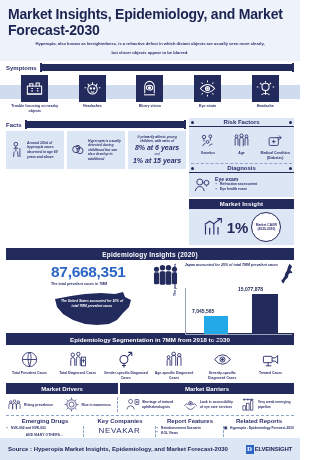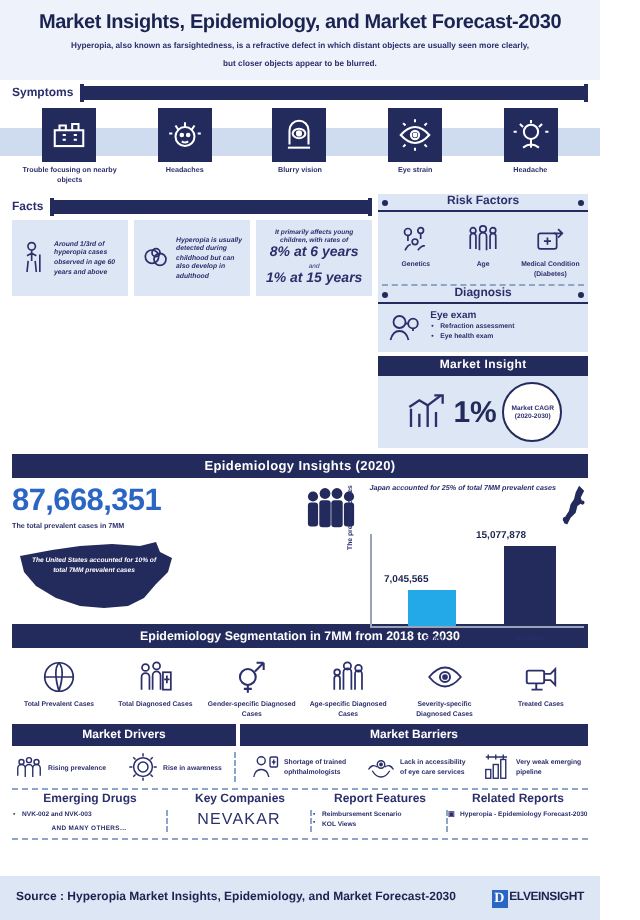--- a/index.html
+++ b/index.html
@@ -15,22 +15,22 @@
   .page { width: 300px; height: 460px; position: relative; background:#fff; }
 
   
   .header { background: #eef2fa; padding: 4px 8px 5px 8px; position: relative; }
   .title {
     font-size: 33px; line-height: 33px; font-weight: 700;
     color: #2e3a7d; letter-spacing: 0.5px; text-align: center;
     font-family: "Liberation Serif", serif;
   }
   .subtitle {
-    font-size: 10px; font-weight: 700; color: #1b2350;
-    text-align: center; margin-top: 2px; letter-spacing: -0.2px;
+    font-size: 14px; font-weight: 700; color: #1b2350;
+    text-align: left; margin-top: 2px; letter-spacing: -0.2px;
   }
   .lede {
     font-size: 4.1px; font-weight: 700; color: #2b2f6b;
     text-align: center; margin-top: 3px; line-height: 6px;
   }
 
   
   .sec-row { display: flex; align-items: center; gap: 3px; padding: 0 6px; margin-top: 3px;}
   .sec-label { font-size: 6px; font-weight: 700; color: #2b2f6b; white-space: nowrap; }
   .sec-bar { flex: 1; height: 7px; background: #232a5c; position: relative; }
@@ -104,21 +104,21 @@
   }
   .mi-badge .l1 { font-size:3.3px; font-weight:700; }
   .mi-badge .l2 { font-size:3.3px; font-weight:700; }
 
   
   .epi-hd {
     background:#232a5c; color:#fff; text-align:center; font-size:6.5px; font-weight:700;
     padding:2.5px 0; margin: 3px 6px 0 6px; letter-spacing:0.2px;
   }
   .epi-body { display:flex; padding: 3px 6px 0 6px; gap: 4px; position:relative;}
-  .epi-left { width: 90px; }
+  .epi-left { width: 90px; margin-left: 45px; }
   .bignum { font-size: 15.5px; font-weight:700; color:#2b66c4; letter-spacing:-0.3px; }
   .bignum-cap { font-size:3.6px; font-weight:700; color:#2b2f6b; margin-top:1px; }
   .epi-right { flex:1; display:flex; gap:3px; align-items:flex-start; justify-content:flex-end; }
   .jp-txt { font-size:3.6px; font-weight:700; font-style:italic; line-height:5px; text-align:right; color:#2b2f6b;}
   .usmap-wrap { position:relative; width: 86px; height: 44px; margin-top: 1px;}
   .us-cap {
     position:absolute; left:8px; top:12px; width:66px; text-align:center;
     font-size:3.3px; font-weight:700; font-style:italic; color:#fff; line-height:4.6px;
   }
 

